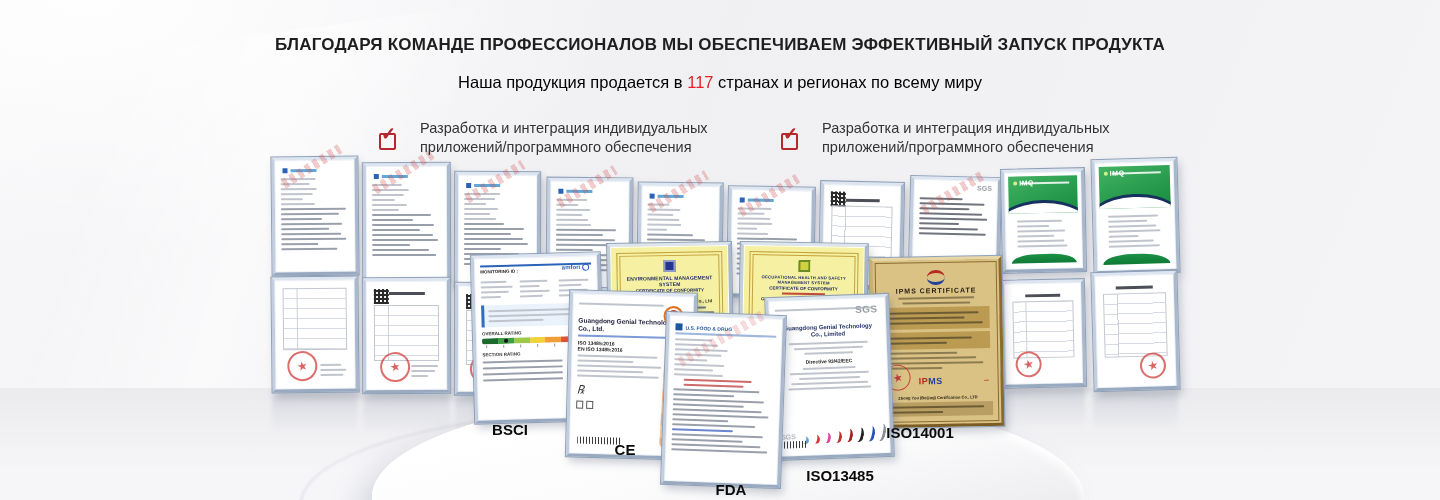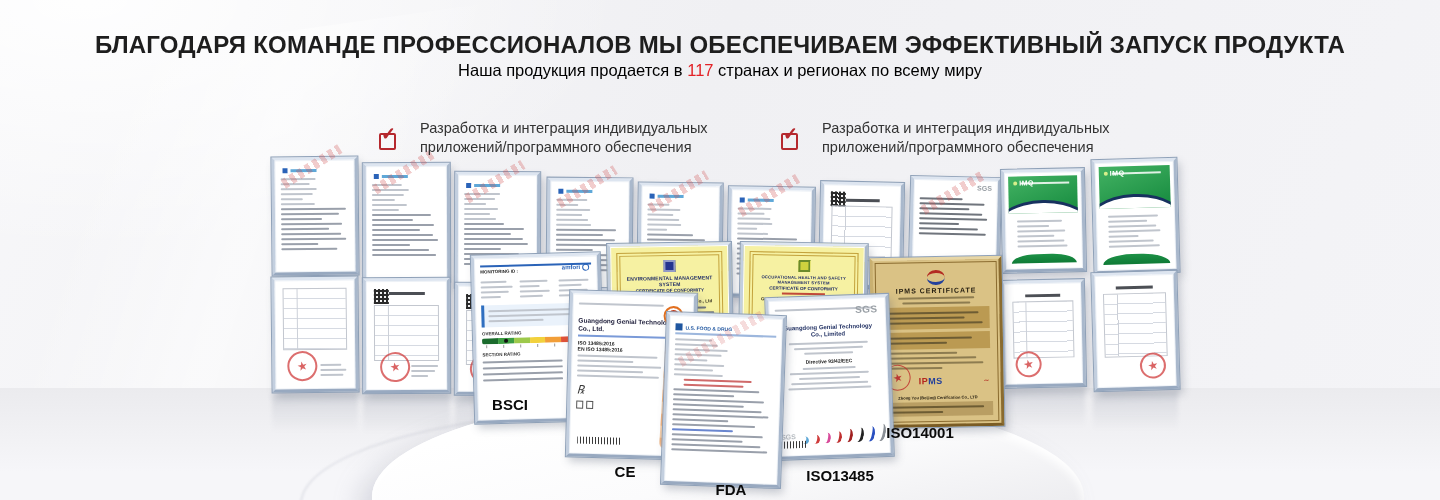--- a/index.html
+++ b/index.html
@@ -124,22 +124,22 @@
   .f-head{display:flex;align-items:center;gap:3px;margin-top:2px;}
   .f-logo{width:7px;height:7px;background:#1f56a0;}
   .f-agency{font-size:5px;font-weight:bold;color:#1f56a0;white-space:nowrap;}
   .f-rule{height:1.5px;background:#9db7dd;margin:2px 0 4px;}
   .tint-red .tl{background:#cf6a6a;}
   .tint-blue .tl{background:#6a86cf;}
   
   .flabel{position:absolute;z-index:9;font-size:15px;font-weight:bold;color:#0a0a0a;text-align:center;}
   
   .hdr{position:absolute;left:0;top:33px;width:100%;text-align:center;z-index:10;}
-  .h1{font-size:24px;line-height:23.5px;font-weight:bold;color:#1e1e1e;letter-spacing:.2px;}
-  .sub{margin-top:4px;font-size:16.5px;color:#000;}
+  .h1{font-size:17px;line-height:23.5px;font-weight:bold;color:#1e1e1e;letter-spacing:.2px;}
+  .sub{margin-top:16px;font-size:16.5px;color:#000;}
   .sub b{font-weight:normal;}
   .features{position:absolute;top:119px;left:0;width:100%;z-index:10;}
   .feat{position:absolute;display:flex;}
   .chk{position:relative;flex:0 0 13px;width:13px;height:13px;margin-top:14px;
     border:2px solid #b5282e;border-radius:2px;}
   .chk span{position:absolute;left:0px;top:-10px;font-size:18px;font-weight:bold;color:#b5282e;line-height:1;}
   .ftext{margin-left:24px;font-size:14.5px;line-height:19px;color:#333;}.w80{width:80%}.w70{width:70%}.w60{width:60%}
 </style>
 </head>
 <body>
@@ -644,22 +644,22 @@
       </div>
     <div>
         <div class="tl" style="width: 90%;"></div>
         <div class="tl" style="width: 70%;"></div>
         <div class="tl" style="width: 88%;"></div>
         <div class="tl" style="width: 95%;"></div>
       </div>
     <div class="wm" style="top:26%;opacity:.35"></div>
   </div>
 
-  <div class="flabel" style="left:472px;top:396px;width:76px">BSCI</div>
-  <div class="flabel" style="left:600px;top:463px;width:50px">CE</div>
+  <div class="flabel" style="left:472px;top:421px;width:76px">BSCI</div>
+  <div class="flabel" style="left:600px;top:441px;width:50px">CE</div>
   <div class="flabel" style="left:706px;top:481px;width:50px">FDA</div>
   <div class="flabel" style="left:795px;top:467px;width:90px">ISO13485</div>
   <div class="flabel" style="left:875px;top:424px;width:90px">ISO14001</div>
 
   <div class="hdr">
     <div class="h1">
       <div>БЛАГОДАРЯ КОМАНДЕ ПРОФЕССИОНАЛОВ МЫ ОБЕСПЕЧИВАЕМ ЭФФЕКТИВНЫЙ ЗАПУСК ПРОДУКТА</div>
     </div>
     <div class="sub">
       <span>Наша продукция продается в </span><b id="hl" style="color: rgb(227, 34, 39);">117</b><span> странах и регионах по всему миру</span>

